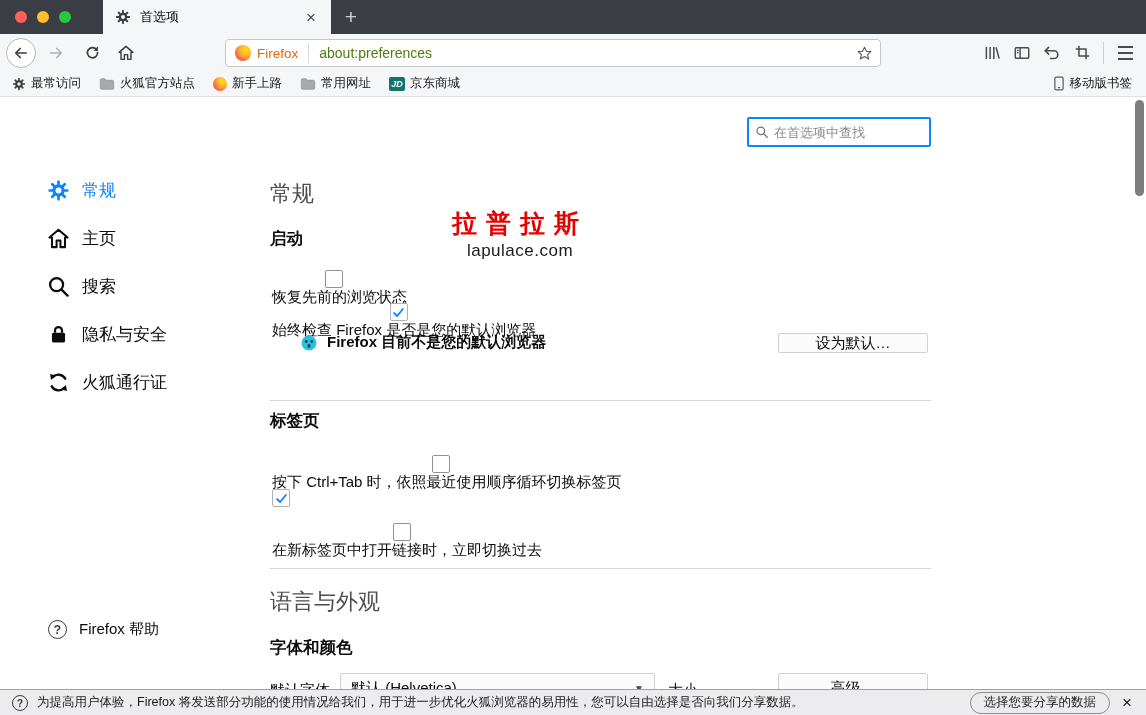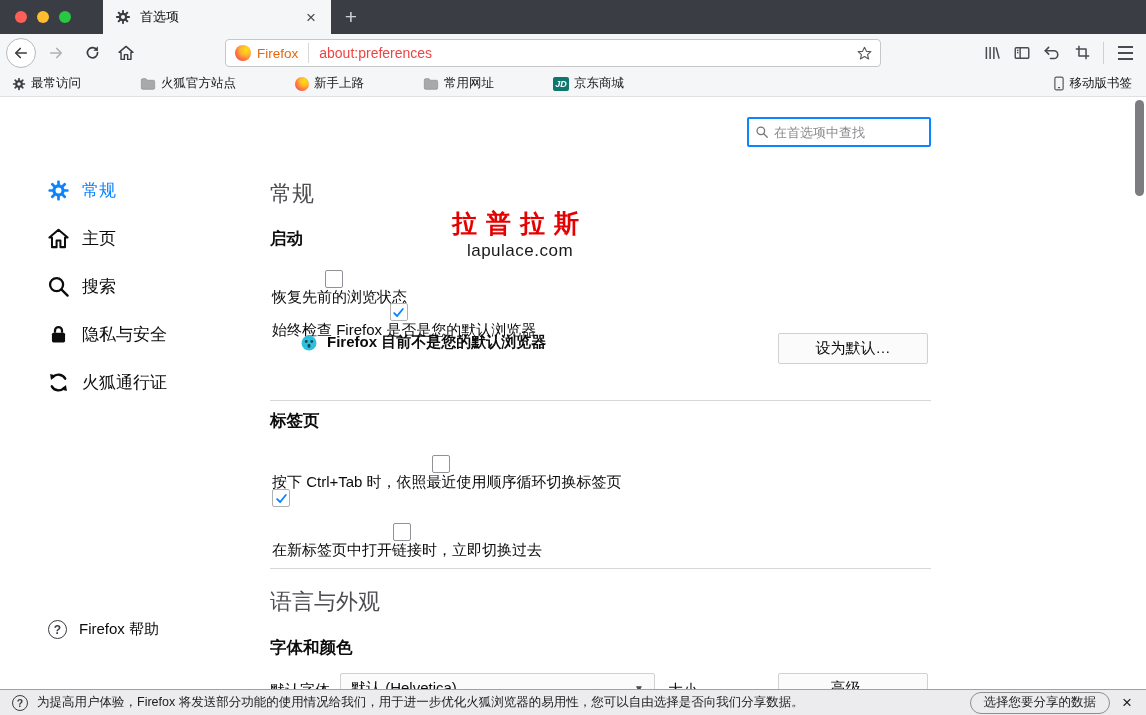--- a/index.html
+++ b/index.html
@@ -26,31 +26,31 @@
   .btn-fwd { width:28px; height:28px; margin-left:6px; }
   .btn-reload { width:28px; height:28px; margin-left:8px; }
   .btn-home { width:28px; height:28px; margin-left:6px; }
   .urlbar { position:absolute; left:225px; top:5px; width:656px; height:28px; background:#fff;
             border:1px solid #c7c7c9; border-radius:4px; display:flex; align-items:center; }
   .identity { display:flex; align-items:center; gap:6px; padding:0 10px 0 9px; height:20px;
               border-right:1px solid #d7d7db; }
   .ff-logo { width:16px; height:16px; border-radius:50%;
              background:radial-gradient(circle at 68% 30%, #ffe302 0%, #ffb437 35%, #ff7139 65%, #e31587 100%); }
   .identity-label { font-size:13.5px; color:#e8650d; }
-  .url-text { font-size:14px; color:#ef4444; padding-left:10px; flex:1; }
+  .url-text { font-size:14px; color:#4d7c0f; padding-left:10px; flex:1; }
   .star-btn { margin-right:7px; display:flex; }
   .nav-right { position:absolute; right:6px; top:0; height:37px; display:flex; align-items:center; }
   .nav-icon { width:30px; height:28px; display:flex; align-items:center; justify-content:center; }
   .nav-sep { width:1px; height:22px; background:#d0d0d3; margin:0 6px; }
   .hamburger { display:flex; flex-direction:column; gap:4px; }
   .hamburger i { display:block; width:15px; height:2px; background:#4a4a4f; }
 
   
   .bookmarksbar { position:absolute; top:71px; left:0; right:0; height:26px; background:#f5f6f7;
-                  border-bottom:1px solid #e0e0e2; display:flex; align-items:center; padding:0 12px;gap:41px; }
+                  border-bottom:1px solid #e0e0e2; display:flex; align-items:center; padding:0 12px; }
   .bm-item { display:flex; align-items:center; gap:5px; margin-right:18px; font-size:12.5px; color:#18181a; }
   .bm-mobile { margin-left:auto; margin-right:2px; display:flex; align-items:center; gap:5px; font-size:12.5px; color:#18181a; }
   .jd-badge { width:16px; height:14px; background:#0f766e; color:#fff; border-radius:2px;
               font-size:9px; font-weight:bold; font-style:italic; display:flex; align-items:center; justify-content:center; }
 
   
   .content { position:absolute; top:97px; left:0; right:0; bottom:26px; background:#fff; overflow:hidden; }
   .scroll-thumb { position:absolute; right:2px; top:3px; width:9px; height:96px; border-radius:5px; background:#7d7d81; }
 
   .pref-search { position:absolute; left:747px; top:20px; width:184px; height:30px; border:2px solid #0a84ff;
@@ -84,21 +84,21 @@
               margin-right:11px; flex:none; display:flex; align-items:center; justify-content:center; }
   .checkbox.checked { border-color:#b1b1b3; }
   .cb-label { font-size:15px; color:#0c0c0d; }
 
   .default-row { position:absolute; left:30px; top:236px; display:flex; align-items:center; }
   .default-text { font-size:15px; font-weight:bold; color:#0c0c0d; margin-left:9px; }
 
   .btn { background:#fbfbfb; border:1px solid #d1d1d3; border-radius:2px; font-size:15px; color:#0c0c0d;
          display:flex; align-items:center; justify-content:center;
          font-family:"Liberation Sans","DejaVu Sans",sans-serif; }
-  .btn-set-default { position:absolute; left:508px; top:236px; width:150px; height:31px; }
+  .btn-set-default { position:absolute; left:508px; top:236px; width:150px; height:20px; }
 
   .font-row { position:absolute; top:576px; left:0; width:661px; height:32px; }
   .font-label { position:absolute; left:0; top:8px; font-size:15px; color:#0c0c0d; }
   .select { position:absolute; background:#fbfbfb; border:1px solid #d1d1d3; border-radius:2px; height:30px;
             display:flex; align-items:center; font-size:15px; color:#0c0c0d; padding:0 10px; }
   .select .caret { margin-left:auto; font-size:10px; color:#4a4a4f; }
   .sel-font { left:70px; width:315px; top:0; }
   .size-label { position:absolute; left:398px; top:8px; font-size:15px; color:#0c0c0d; }
   .sel-size { left:433px; width:65px; top:8px;margin-top:44px; }
   .btn-advanced { position:absolute; left:508px; top:0; width:150px; height:30px; }

